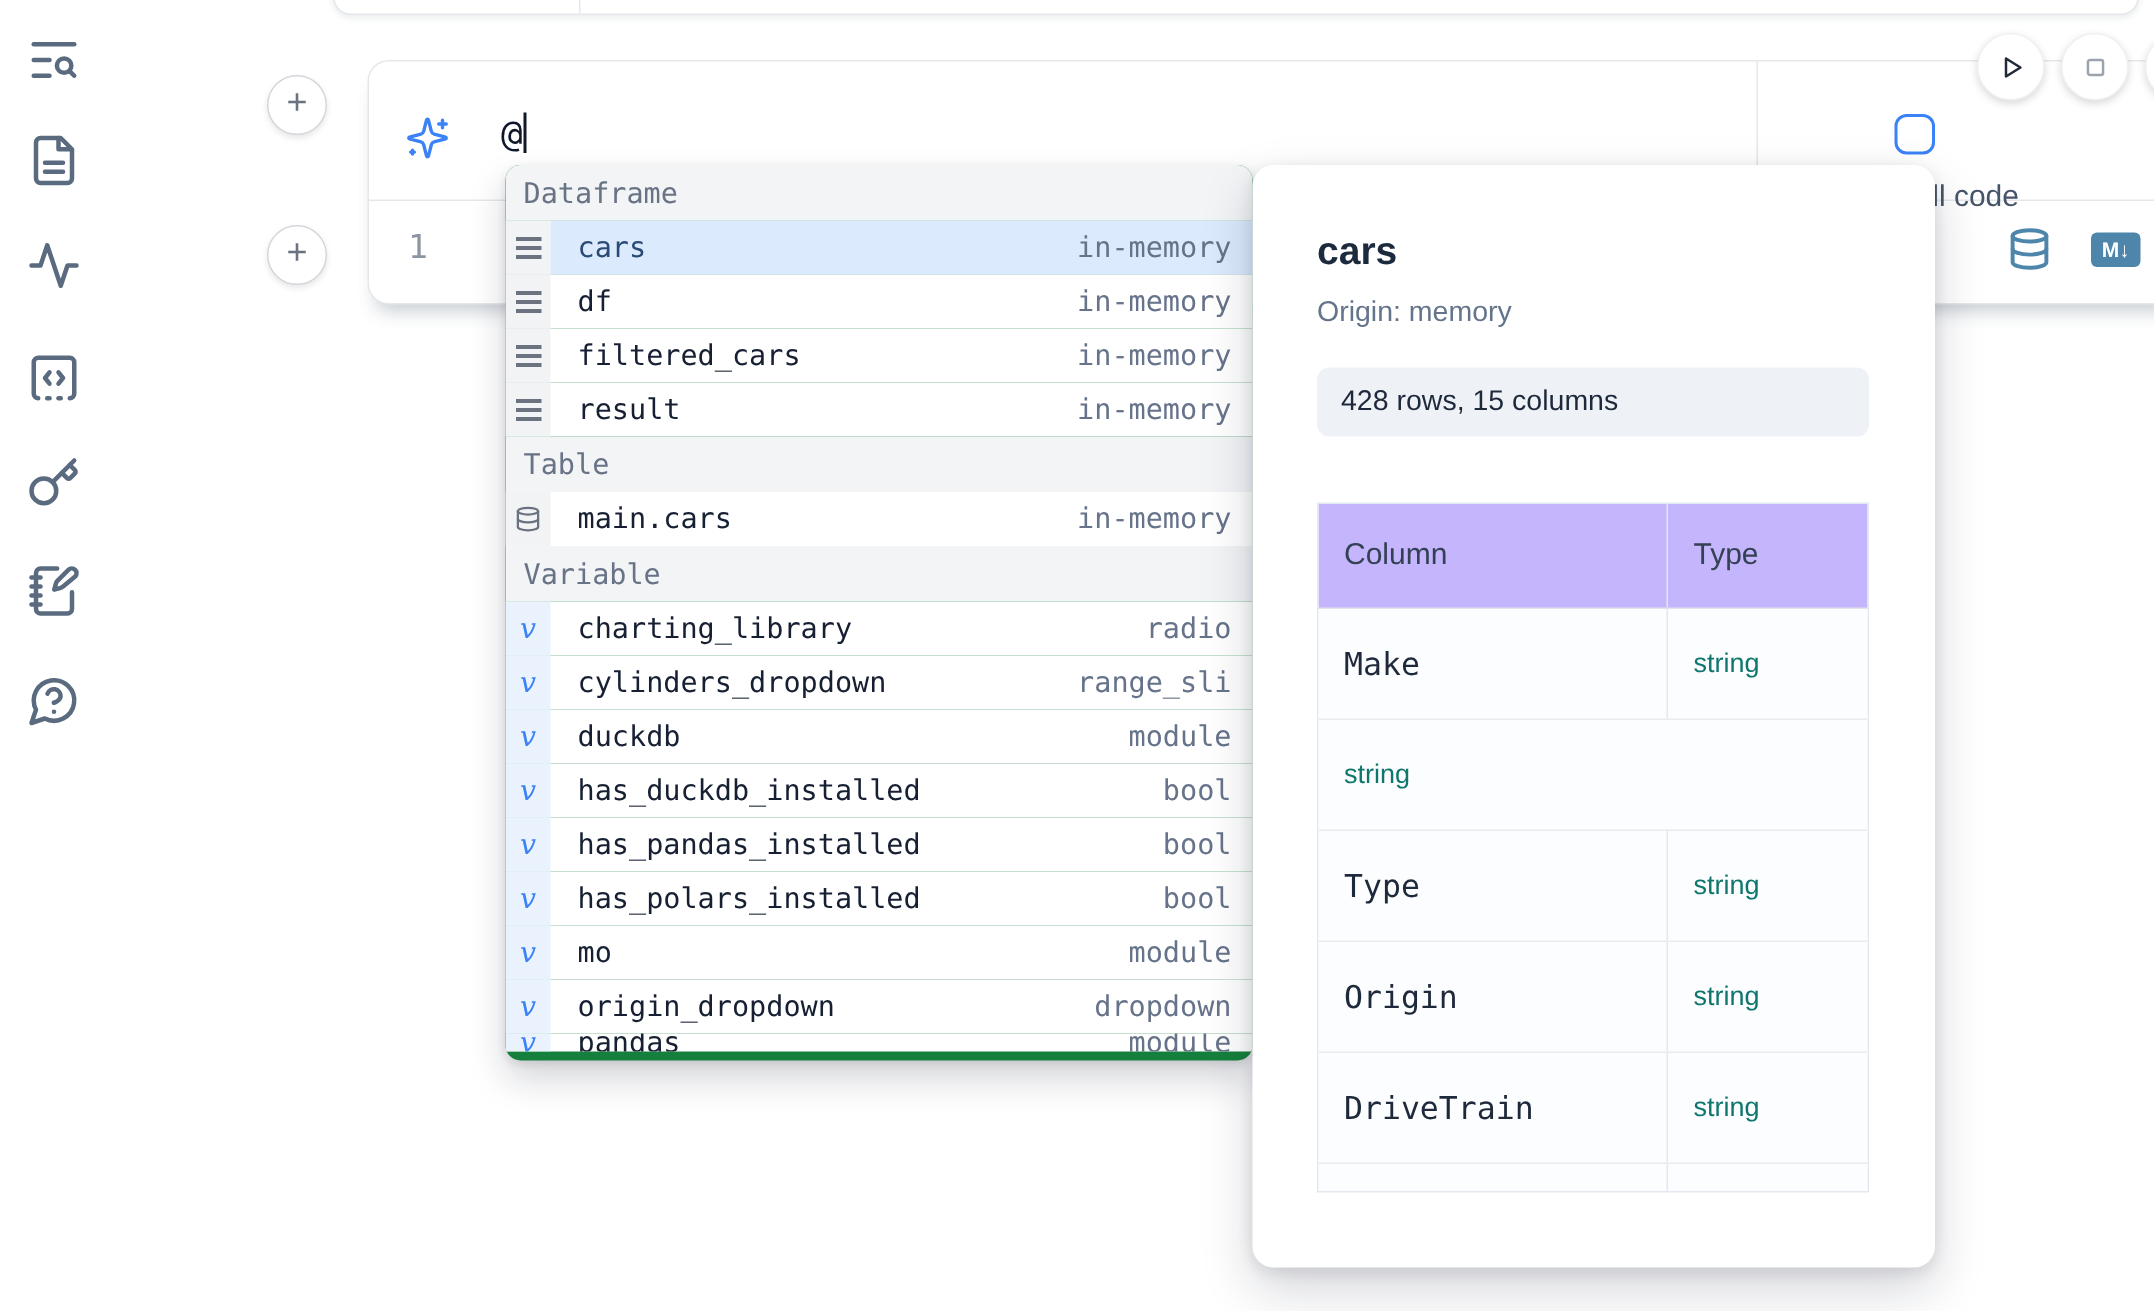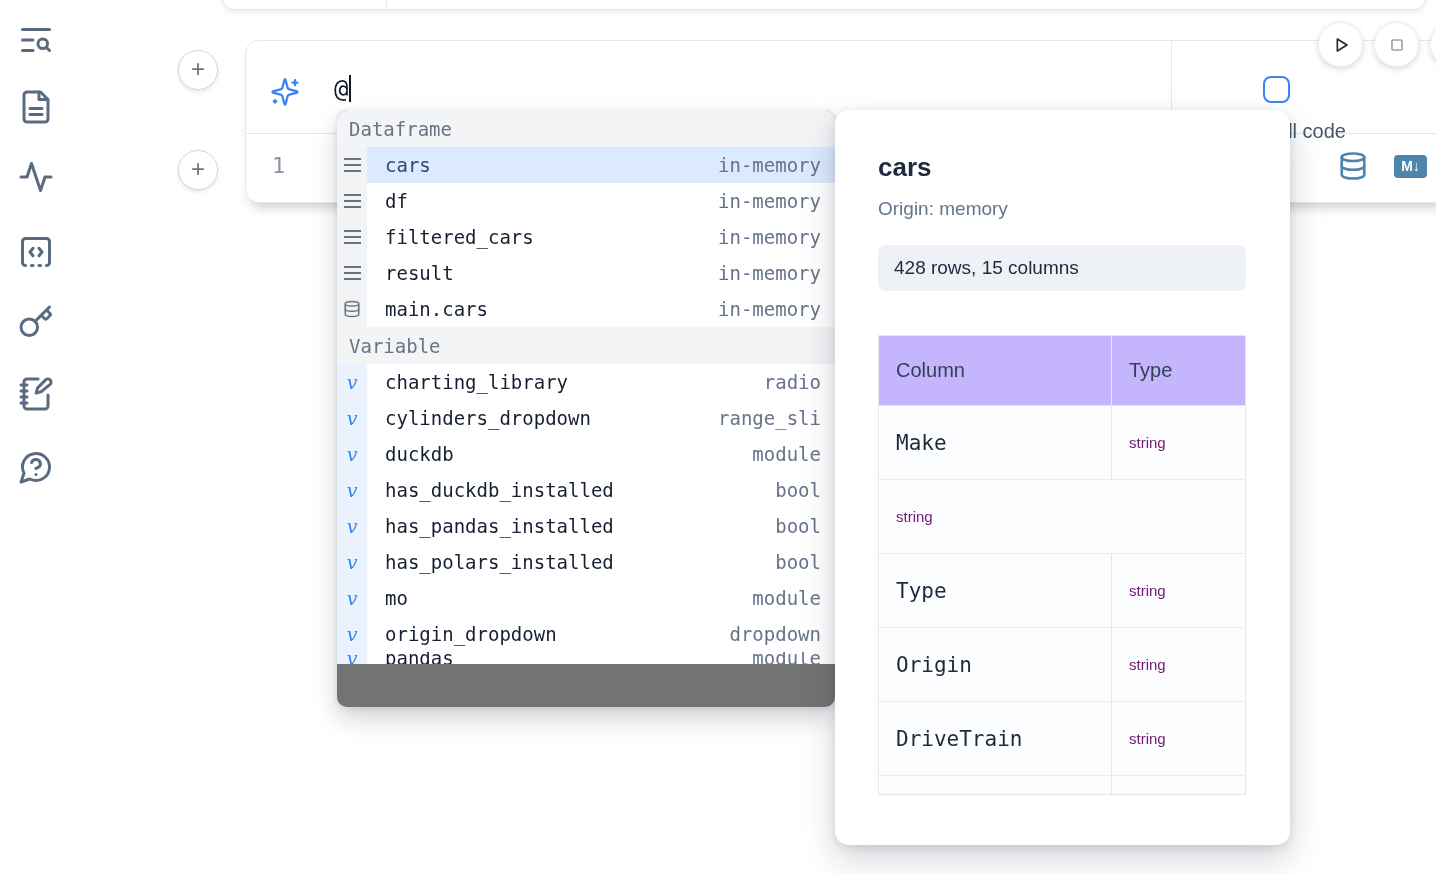--- a/index.html
+++ b/index.html
@@ -47,21 +47,21 @@
     font-size:24px; line-height:36px; text-align:center; z-index:2; font-family:"Liberation Sans",sans-serif; }
 
   
   .circle-btn { position:absolute; width:45px; height:45px; border-radius:50%; background:#fff;
     border:1px solid #f1f1f3; box-shadow:0 2px 6px rgba(0,0,0,0.16); z-index:3;
     display:flex; align-items:center; justify-content:center; }
   .circle-btn svg { width:22px; height:22px; }
 
   
   .dropdown { position:absolute; left:337px; top:110px; width:498px; height:597px;
-    background:#737373; border-radius:10px; overflow:hidden; z-index:5;
+    background:#15803d; border-radius:10px; overflow:hidden; z-index:5;
     box-shadow:0 12px 24px rgba(15,23,42,0.18), 0 2px 6px rgba(15,23,42,0.10);
     font-family:"DejaVu Sans Mono", monospace; }
   .ac-header { height:37px; background:#f2f4f6; color:#687385; font-size:19px;
     display:flex; align-items:center; padding-left:12px; }
   .ac-item { height:36px; display:flex; align-items:stretch; background:#fff; }
   .ac-gutter { width:30px; flex:0 0 30px; display:flex; align-items:center; justify-content:center; }
   .gutter-gray { background:#f1f3f5; }
   .gutter-blue { background:#eaf3fd; }
   .ac-main { flex:1; display:flex; align-items:center; padding:0 14px 0 18px; min-width:0; }
   .ac-item.selected .ac-main { background:#dbeafd; }
@@ -90,21 +90,21 @@
     font-size:19px; color:#1e293b; padding:12px 0 12px 16px; }
   .popup-tablewrap { margin-top:44px; width:368px; height:460px; overflow:hidden;
     border:1px solid #e2e8f0; }
   .pv-row { display:flex; border-bottom:1px solid #e8ecf1; background:#fcfdfe; }
   .pv-row.head { background:#c4b5fd; height:70px; border-bottom:1px solid #dfe5ec; }
   .pv-row { height:74px; }
   .pv-c1 { width:233px; border-right:1px solid #e2e8f0; display:flex; align-items:center; padding-left:17px; }
   .pv-c2 { flex:1; display:flex; align-items:center; padding-left:17px; }
   .pv-row.head .pv-c1, .pv-row.head .pv-c2 { font-size:20px; color:#334155; }
   .pv-name { font-family:"DejaVu Sans Mono", monospace; font-size:21px; color:#1e293b; }
-  .pv-type { font-size:15px; color:#701a75; }
+  .pv-type { font-size:18px; color:#0f766e; }
 </style>
 </head>
 <body>
 
 <div class="canvas">
 
   <div class="sidebar">
     <div class="side-icon" style="top:22px">
       <svg viewBox="0 0 24 24" fill="none" stroke="currentColor" stroke-width="2" stroke-linecap="round" stroke-linejoin="round">
           <path d="M21 5H3"></path>
@@ -246,20 +246,21 @@
       </div>
       <div class="ac-item">
         <span class="ac-gutter gutter-gray">
           <span class="lines-icon"></span>
         </span>
         <span class="ac-main">
           <span class="ac-name">result</span>
           <span class="ac-type">in-memory</span>
         </span>
       </div>
+      <div class="ac-header">Table</div>
       <div class="ac-item">
         <span class="ac-gutter gutter-gray">
           <span class="db-icon-sm"><svg viewBox="0 0 24 24" fill="none" stroke="currentColor" stroke-width="2" stroke-linecap="round" stroke-linejoin="round">
               <ellipse cx="12" cy="5" rx="9" ry="3"></ellipse>
               <path d="M3 5v14c0 1.66 4.03 3 9 3s9-1.34 9-3V5"></path>
               <path d="M3 12c0 1.66 4.03 3 9 3s9-1.34 9-3"></path>
             </svg></span>
         </span>
         <span class="ac-main">
           <span class="ac-name">main.cars</span>

